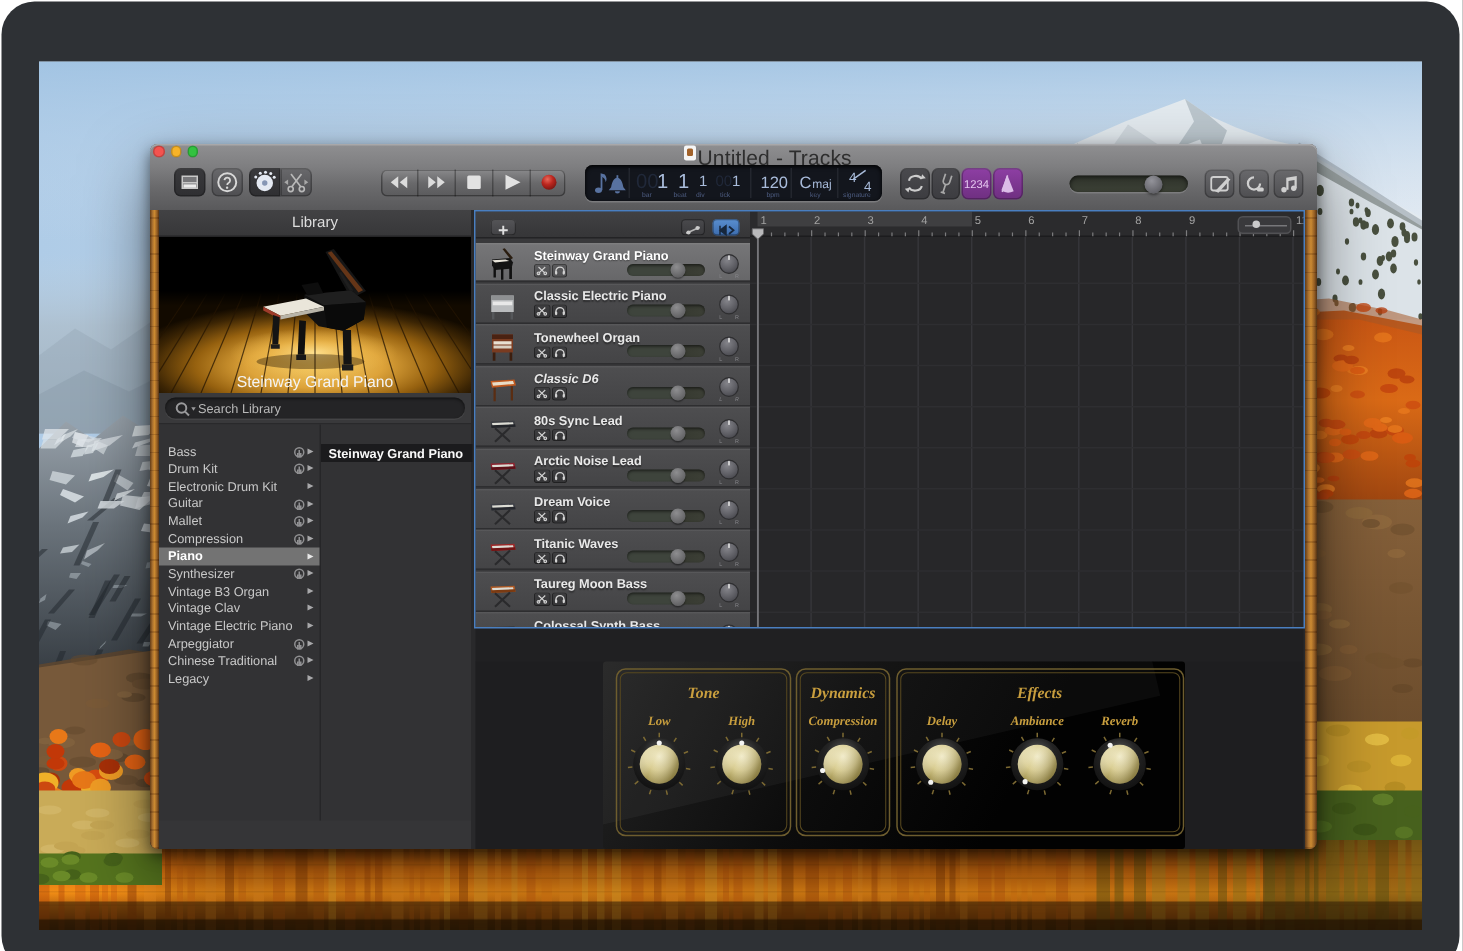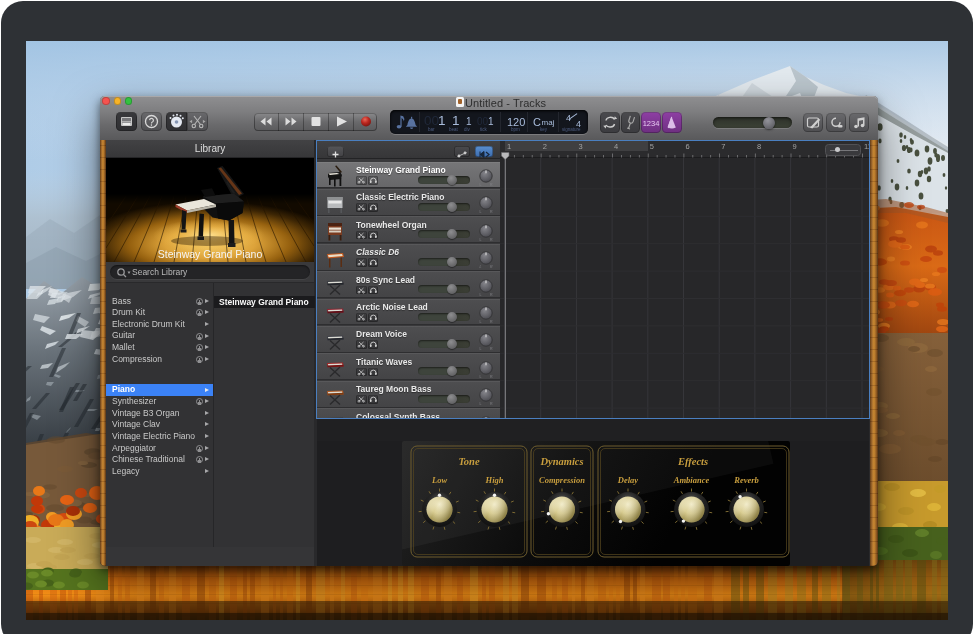--- a/index.html
+++ b/index.html
@@ -10,21 +10,21 @@
 #win{position:absolute;left:74px;top:55px;width:778px;height:470px;border-radius:5px;
   box-shadow:0 4px 10px rgba(0,0,0,.55),0 20px 45px rgba(0,0,0,.5);background:#2a2a2c;}
 #topchrome{position:absolute;left:0;top:0;width:778px;height:44px;border-radius:5px 5px 0 0;
   background:linear-gradient(#8f8f91,#7e7e80 35%,#6a6a6c 65%,#59595b);box-shadow:inset 0 1px 0 #a8a8aa;}
 .tl{position:absolute;top:1.2px;width:7.5px;height:7.5px;border-radius:50%;}
 #tlr{left:2.4px;background:#f4534f;border:0.5px solid rgba(0,0,0,.2);}
 #tly{left:13.6px;background:#f7b328;border:0.5px solid rgba(0,0,0,.2);}
 #tlg{left:24.6px;background:#33c240;border:0.5px solid rgba(0,0,0,.2);}
 #docicon{position:absolute;left:356px;top:0.8px;width:8px;height:10px;background:#f5f5f5;border-radius:1.5px;}
 #docicon:after{content:"";position:absolute;left:2px;top:2.5px;width:4px;height:5px;background:#a2622a;border-radius:1px;}
-#wtitle{position:absolute;left:365px;top:1.2px;font-size:11px;color:#2e2e2e;letter-spacing:.1px;}
+#wtitle{position:absolute;left:365px;top:1.2px;font-size:14px;color:#2e2e2e;letter-spacing:.1px;}
 
 .tbtn{position:absolute;border-radius:4.5px;background:linear-gradient(#69696c,#4e4e51);
   box-shadow:inset 0 0 0 1px rgba(0,0,0,.25), inset 0 1px 0 rgba(255,255,255,.12);}
 .tbtn.dark{background:linear-gradient(#39393c,#2f2f32);}
 
 #lcd{position:absolute;left:290px;top:14px;width:198px;height:24px;background:#13161d;border-radius:5px;
   box-shadow:inset 0 1px 3px #000, 0 1px 0 rgba(255,255,255,.18);color:#a9bcdb;}
 .lcdlab{position:absolute;font-size:4.5px;color:#4d5c80;bottom:2px;}
 .lcddig{position:absolute;font-size:13.5px;top:3px;letter-spacing:0;}
 .lcdsm{position:absolute;font-size:10px;top:6px;}
@@ -49,21 +49,21 @@
 #libsearch{position:absolute;left:0;top:122px;width:208px;height:21px;background:#39393b;border-bottom:1px solid #29292b;}
 #searchfield{position:absolute;left:4px;top:3px;width:200px;height:14px;border-radius:7px;background:#242426;
   box-shadow:inset 0 1px 2px rgba(0,0,0,.5), 0 1px 0 rgba(255,255,255,.06);color:#b9b9b9;font-size:8.5px;line-height:14px;padding-left:22px;}
 #liblist{position:absolute;left:0;top:143px;width:208px;height:264px;background:#323234;}
 #libcol2{position:absolute;left:107px;top:0;width:101px;height:264px;border-left:1.5px solid #262628;}
 #libbottom{position:absolute;left:0;top:407px;width:208px;height:19px;background:linear-gradient(#3f3f41,#343436);border-top:1px solid #232325;}
 #libcol1{position:absolute;left:0;top:12.5px;width:107px;}
 #patchsel{position:absolute;left:0;top:12.5px;width:101px;height:12px;background:#1b1b1d;color:#fafafa;font-size:8.5px;font-weight:bold;line-height:12px;padding-left:5px;white-space:nowrap;}
 .lrow{position:relative;width:107px;height:11.65px;color:#c9c9c9;font-size:8.5px;line-height:11.65px;text-align:right;}
 .lrow .nm{position:absolute;left:6px;top:0;white-space:nowrap;}
-.lrow.sel{background:#3b82f6;color:#ffffff;font-weight:bold;margin-top:19px;}
+.lrow.sel{background:#737373;color:#ffffff;font-weight:bold;}
 .dl{position:absolute;left:90px;top:2.2px;width:7px;height:7px;border:1px solid #909092;border-radius:50%;}
 .dl:after{content:"";position:absolute;left:2px;top:1px;width:1px;height:3px;background:#909092;box-shadow:-1px 2px 0 #909092,1px 2px 0 #909092, 0 2px 0 #909092;}
 .arr{position:absolute;left:98.5px;top:3.2px;width:0;height:0;border-left:4px solid #a8a8aa;border-top:2.8px solid transparent;border-bottom:2.8px solid transparent;}
 .lrow.sel .arr{border-left-color:#e8e8e8;}
 .lbtn{position:absolute;top:3.5px;height:11.5px;border-radius:3px;background:linear-gradient(#4c4c4f,#3d3d40);
   box-shadow:inset 0 0 0 1px rgba(0,0,0,.4), inset 0 1px 0 rgba(255,255,255,.08);font-size:8px;text-align:center;}
 
 #trackpanel{position:absolute;left:217px;top:1px;width:183px;height:277px;background:#39393b;overflow:hidden;}
 #trkhead{position:absolute;left:0;top:0;width:183px;height:17.5px;background:linear-gradient(#414143,#363638);border-bottom:1px solid #232325;}
 .trow{position:absolute;left:0;width:183px;height:26.9px;background:linear-gradient(#4e4e50,#444446);border-bottom:1px solid #2e2e30;box-shadow:inset 0 1px 0 rgba(255,255,255,.06);}

